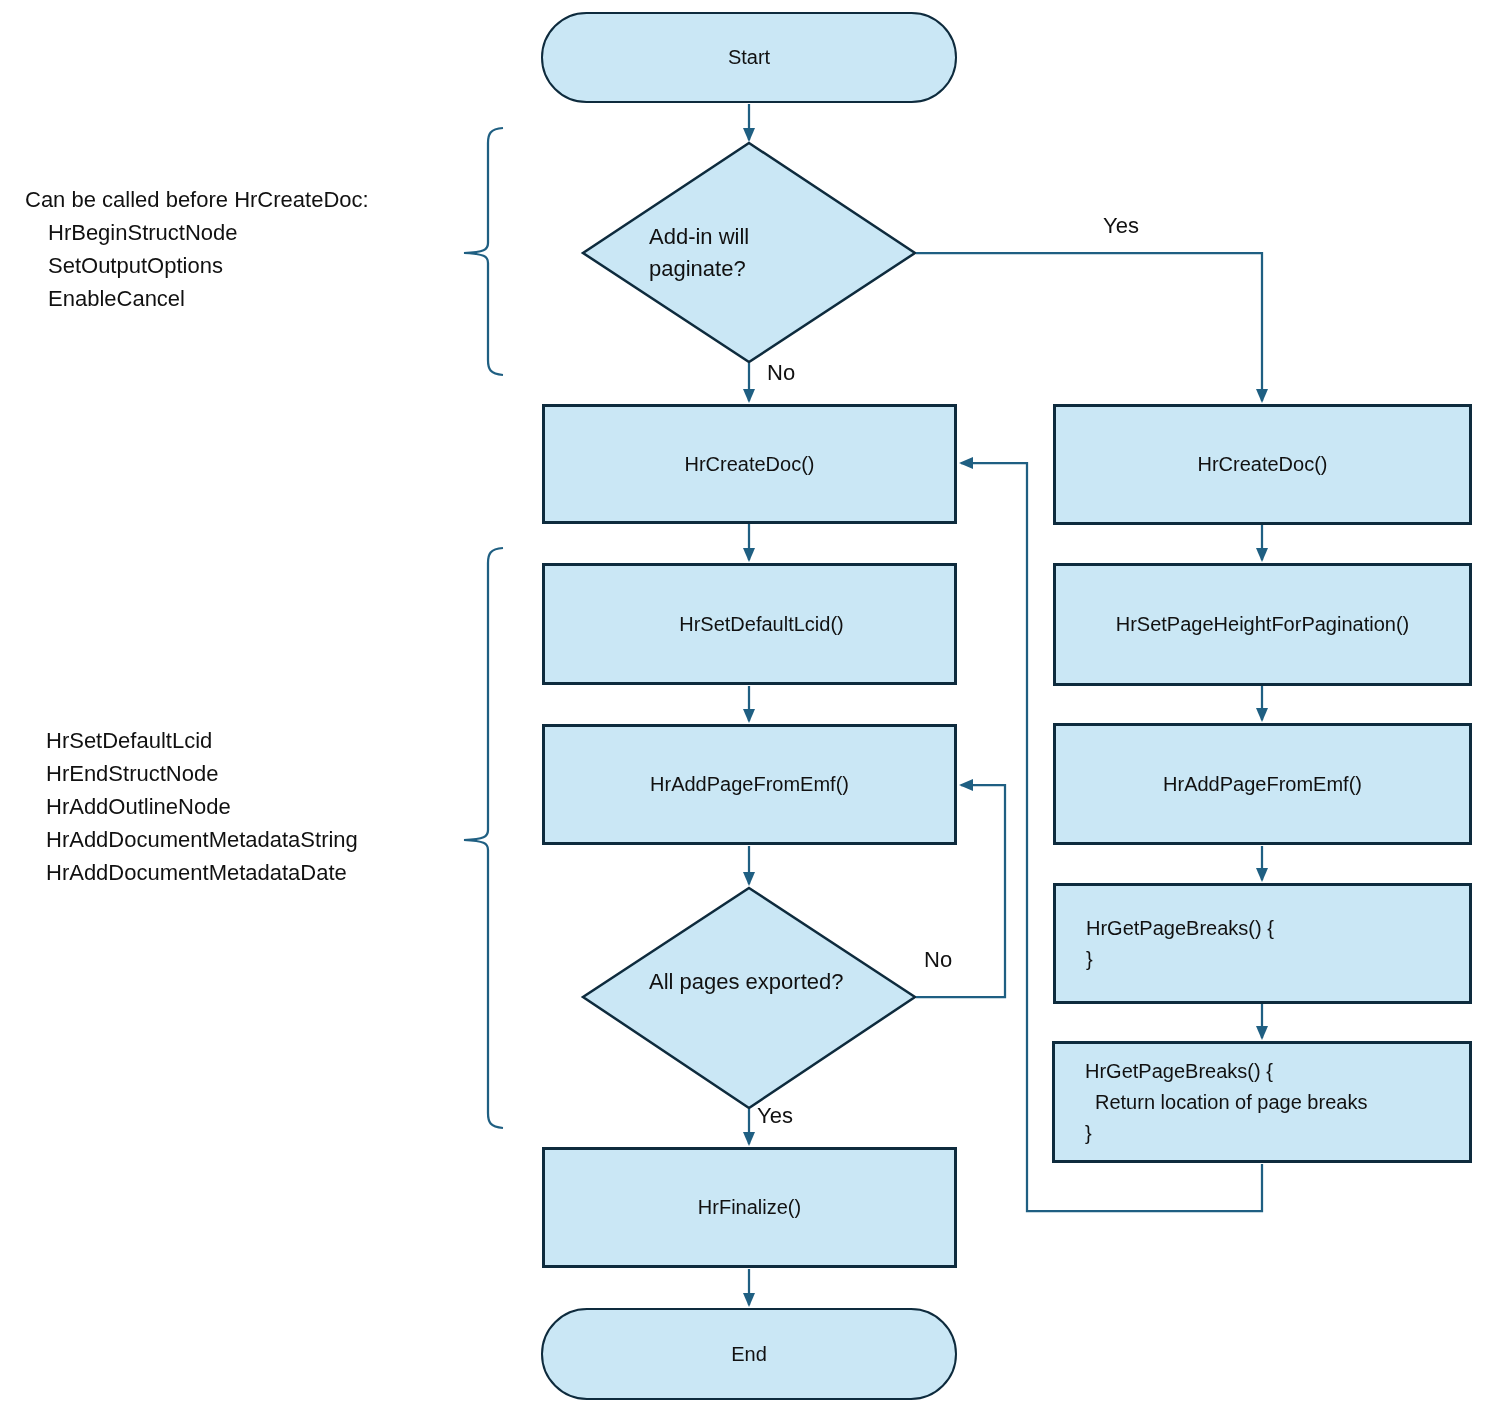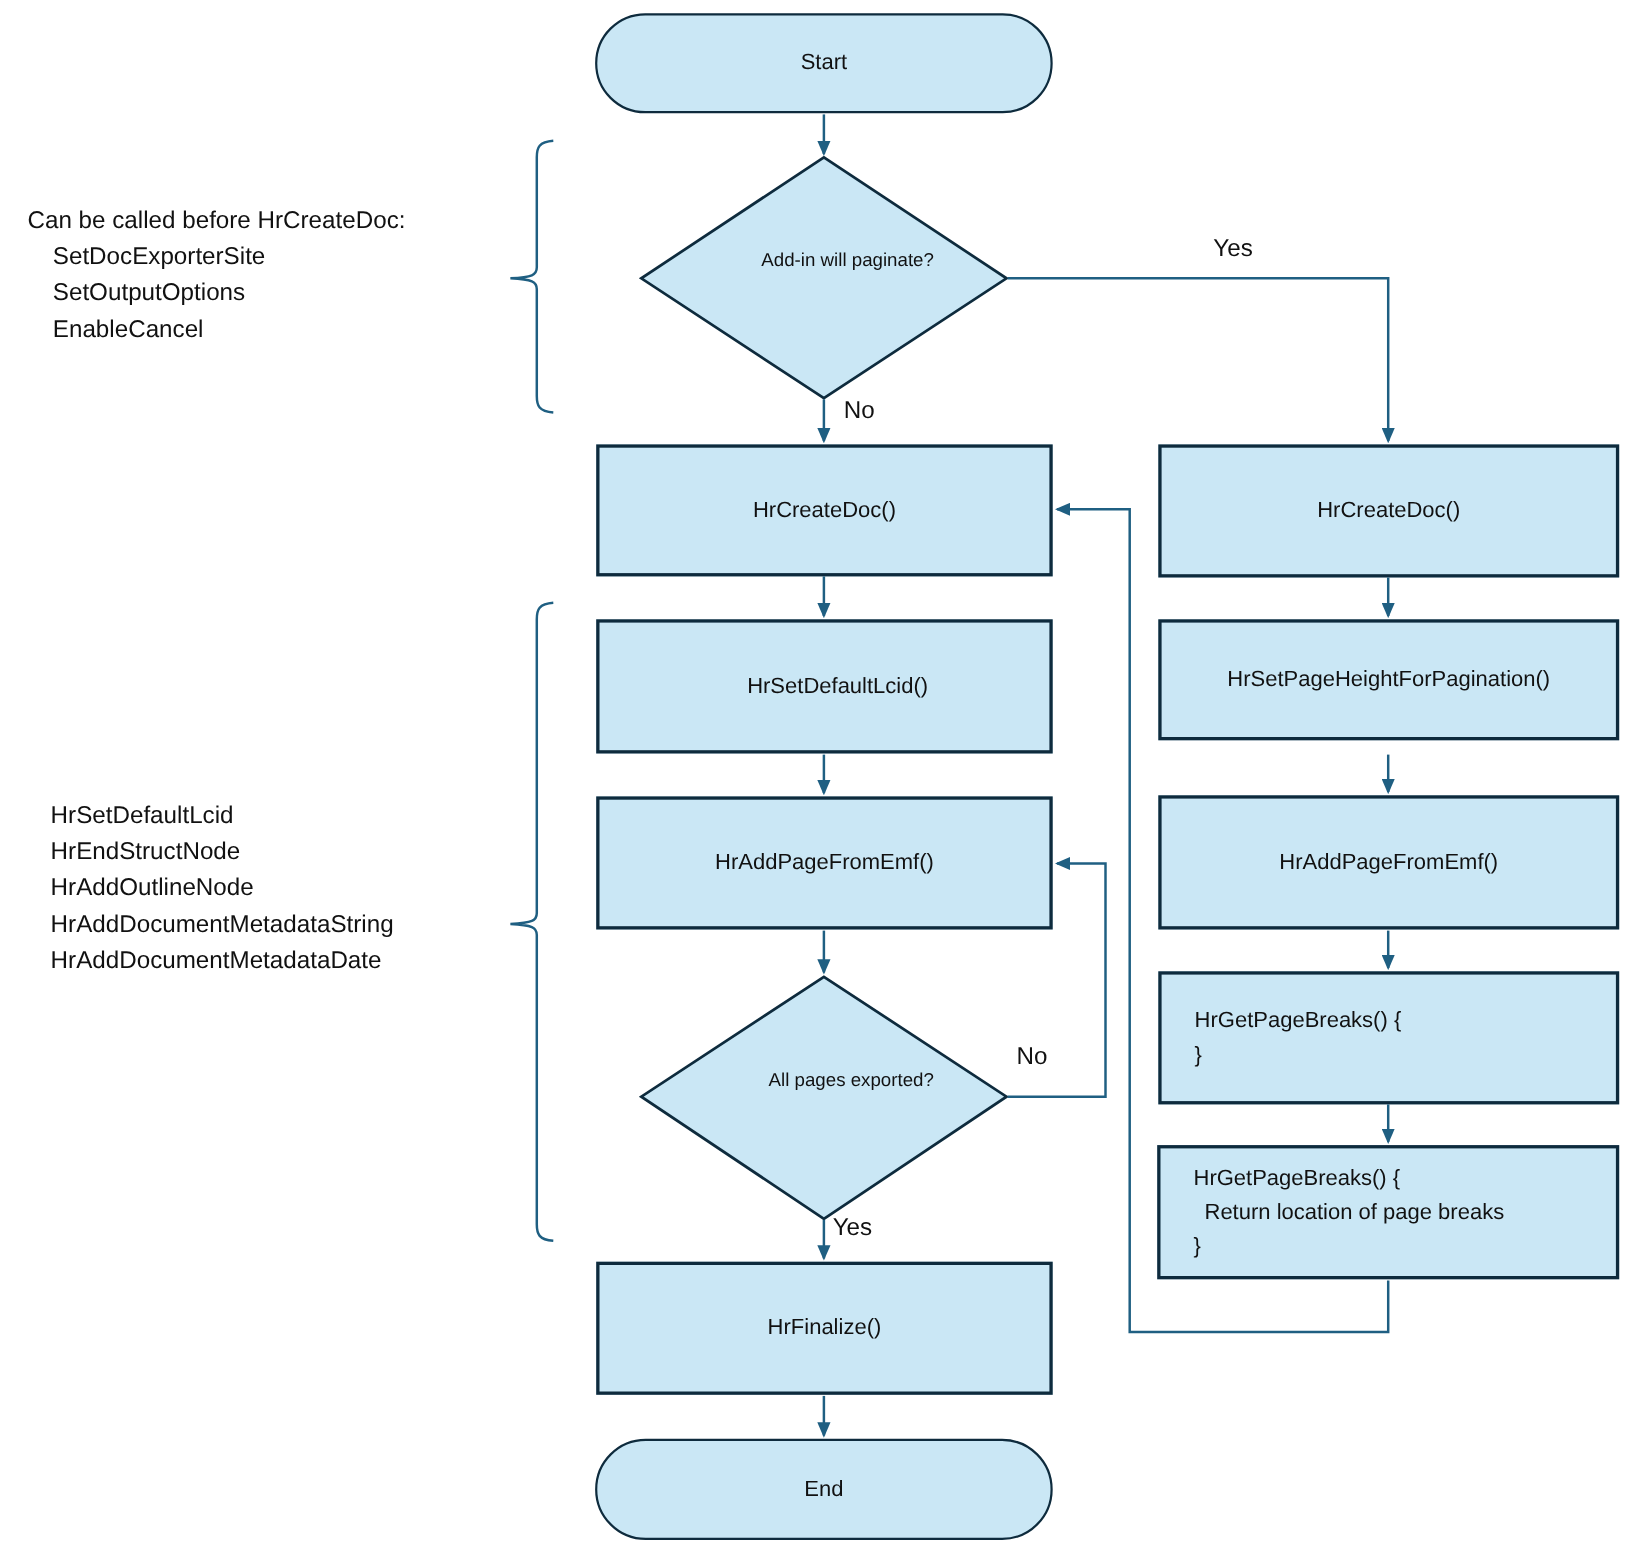--- a/index.html
+++ b/index.html
@@ -26,21 +26,21 @@
     border-radius:46px;
     border-width:2.5px;
   }
   .node.codebox{
     flex-direction:column;align-items:flex-start;justify-content:center;
     text-align:left;padding-left:30px;padding-right:8px;
   }
   .codebox .ln2{margin-left:10px;}
   .dtext{
     position:absolute;width:200px;
-    font-size:17px;line-height:32px;text-align:right;
+    font-size:22px;line-height:32px;text-align:left;
     z-index:3;
   }
   .edge-label{
     position:absolute;font-size:22px;z-index:3;
   }
   .ann{
     position:absolute;font-size:22px;line-height:33px;z-index:3;
   }
   .ann .items{margin-left:23px;}
   .ann .heading{margin:0;}
@@ -77,21 +77,21 @@
   </div>
 
   <div class="node pill" style="left:541px;top:1308px;width:416px;height:92px;">
     <span>End</span>
   </div>
 
   <div class="node" style="left:1053px;top:404px;width:419px;height:121px;">
     <span>HrCreateDoc()</span>
   </div>
 
-  <div class="node" style="left:1053px;top:563px;width:419px;height:110px;">
+  <div class="node" style="left:1053px;top:563px;width:419px;height:123px;">
     <span>HrSetPageHeightForPagination()</span>
   </div>
 
   <div class="node" style="left:1053px;top:723px;width:419px;height:122px;">
     <span>HrAddPageFromEmf()</span>
   </div>
 
   <div class="node codebox" style="left:1053px;top:883px;width:419px;height:121px;">
     <span class="ln1">HrGetPageBreaks() {</span>
     <span class="ln3">}</span>
@@ -107,21 +107,21 @@
   <div class="dtext" style="left:649px;top:966px;">All pages exported?</div>
 
   <div class="edge-label" style="left:1103px;top:213px;">Yes</div>
   <div class="edge-label" style="left:767px;top:360px;">No</div>
   <div class="edge-label" style="left:924px;top:947px;">No</div>
   <div class="edge-label" style="left:757px;top:1103px;">Yes</div>
 
   <div class="ann" style="left:25px;top:183px;" id="annotation-before">
     <div class="heading">Can be called before HrCreateDoc:</div>
     <div class="items">
-      <div>SetDocExporterSite</div>
+      <div>HrBeginStructNode</div>
       <div>SetOutputOptions</div>
       <div>EnableCancel</div>
     </div>
   </div>
 
   <div class="ann" style="left:23px;top:724px;" id="annotation-between">
     <div class="items">
       <div>HrSetDefaultLcid</div>
       <div>HrEndStructNode</div>
       <div>HrAddOutlineNode</div>

